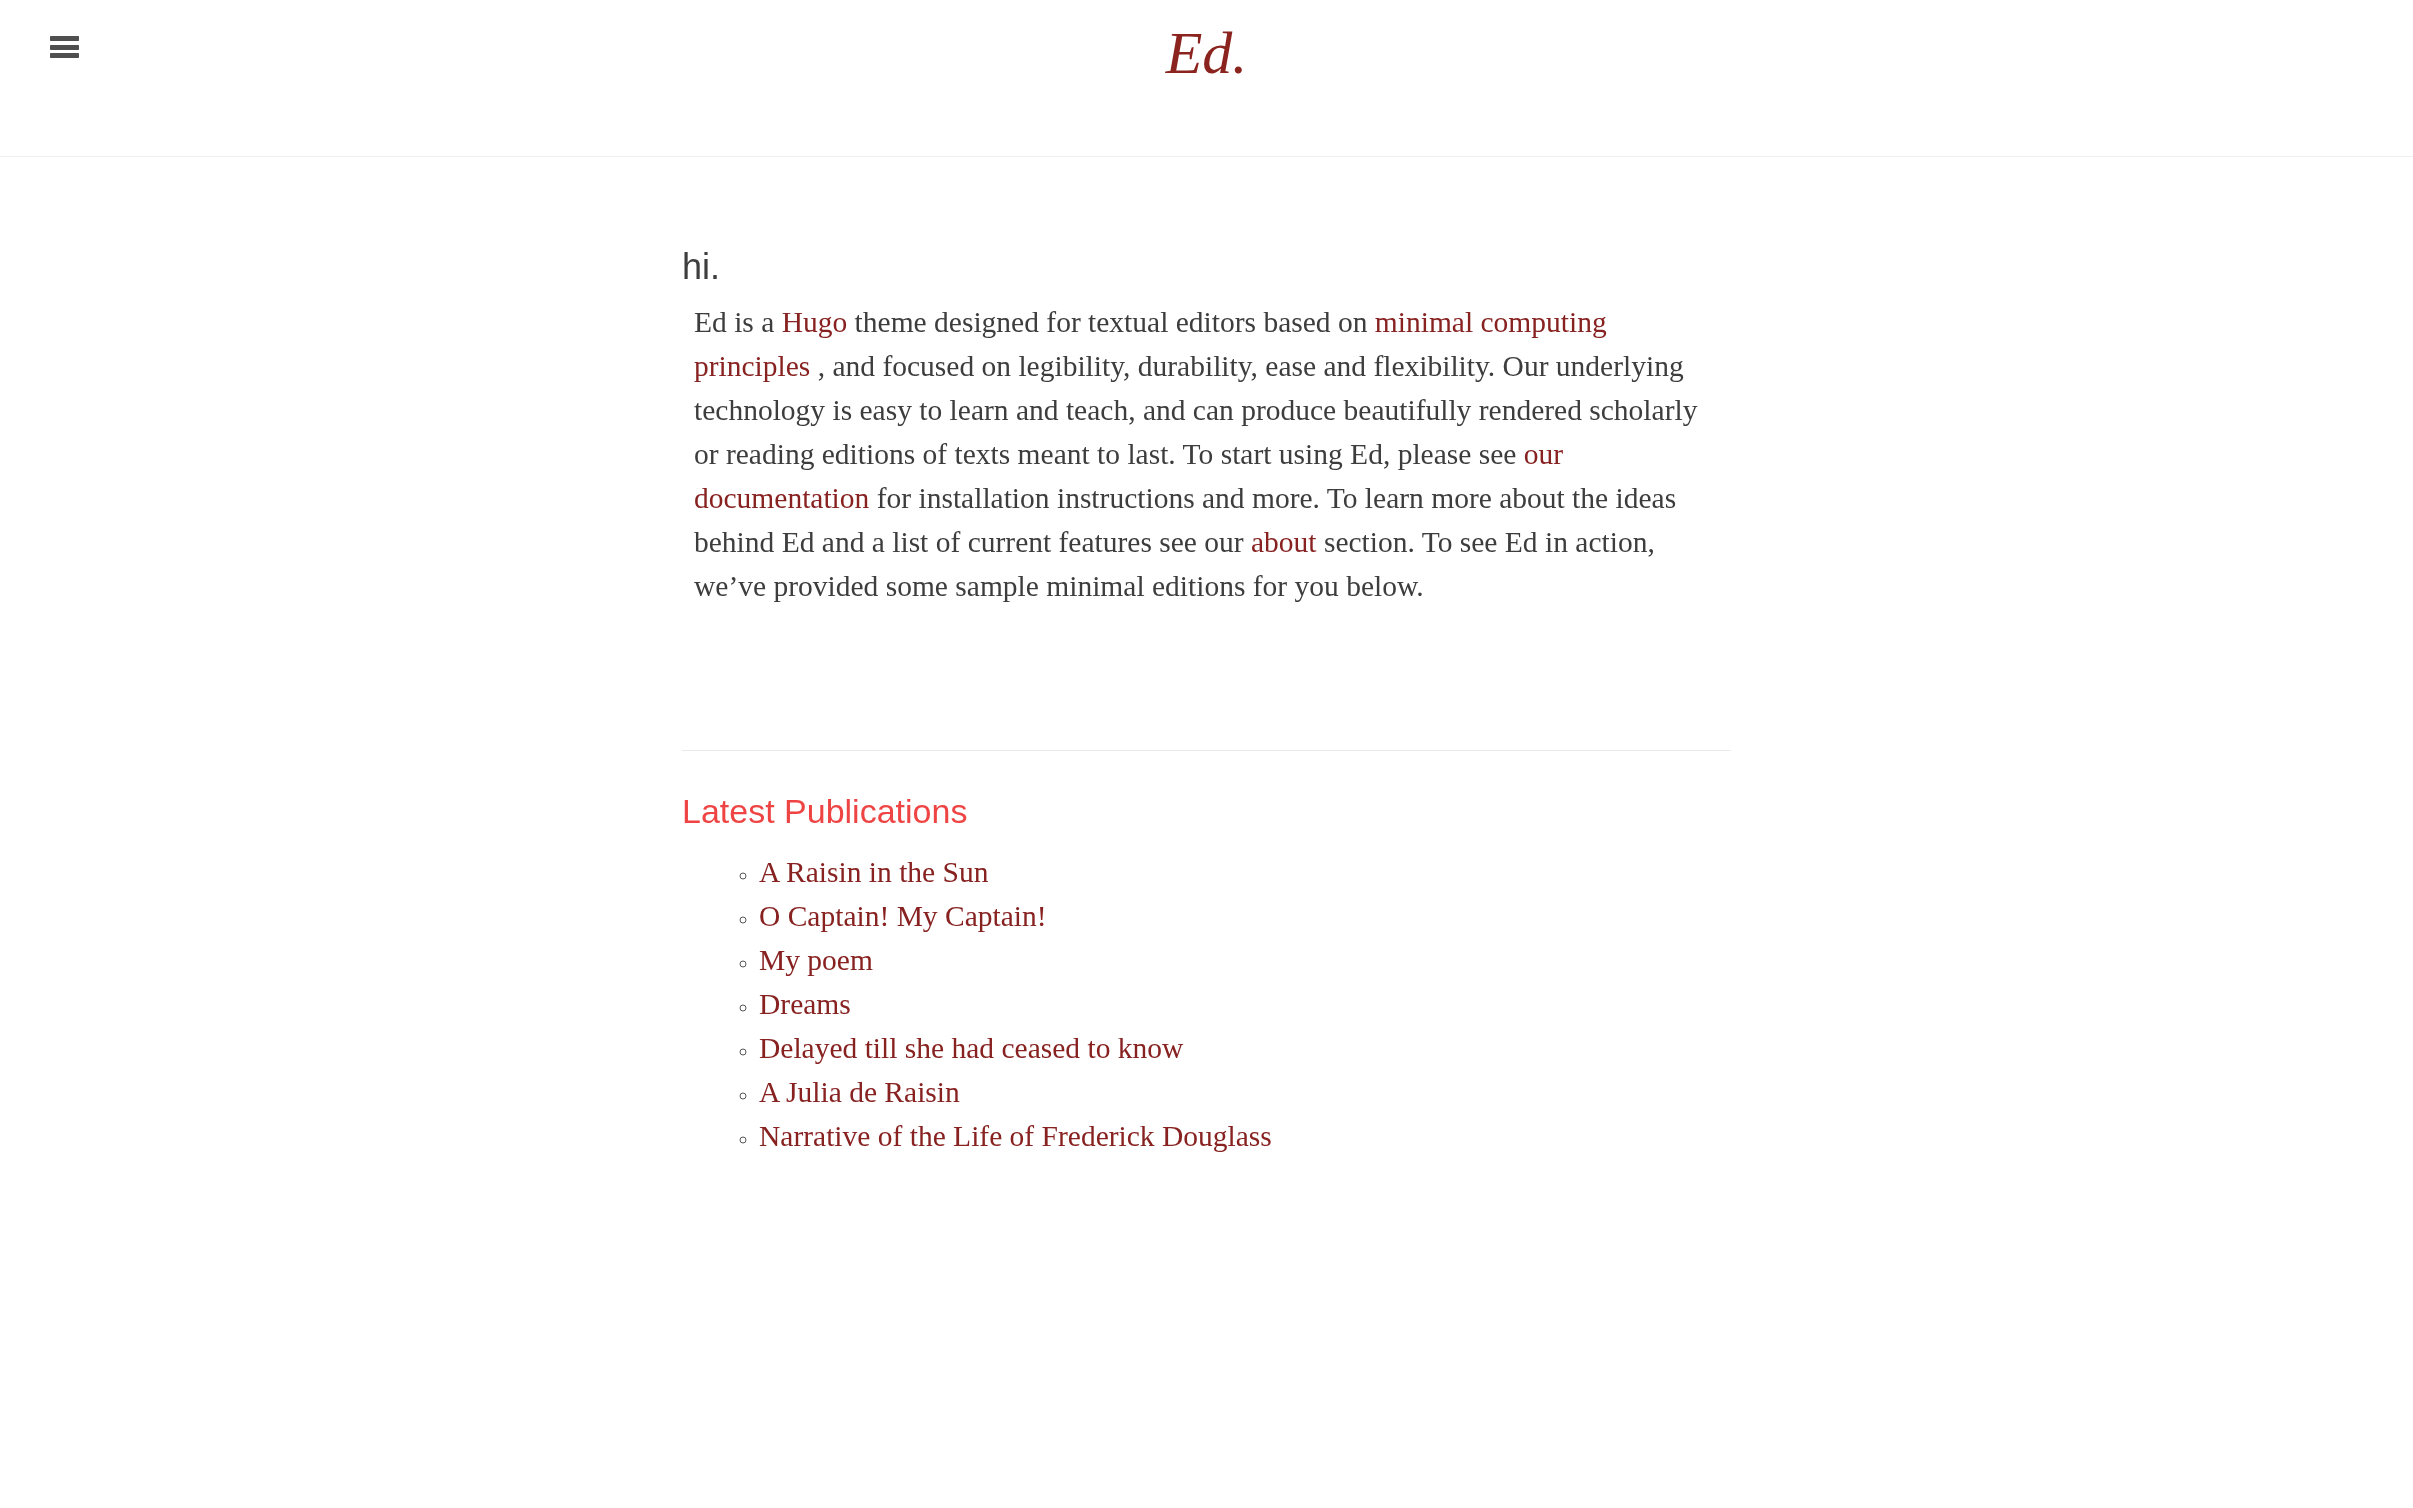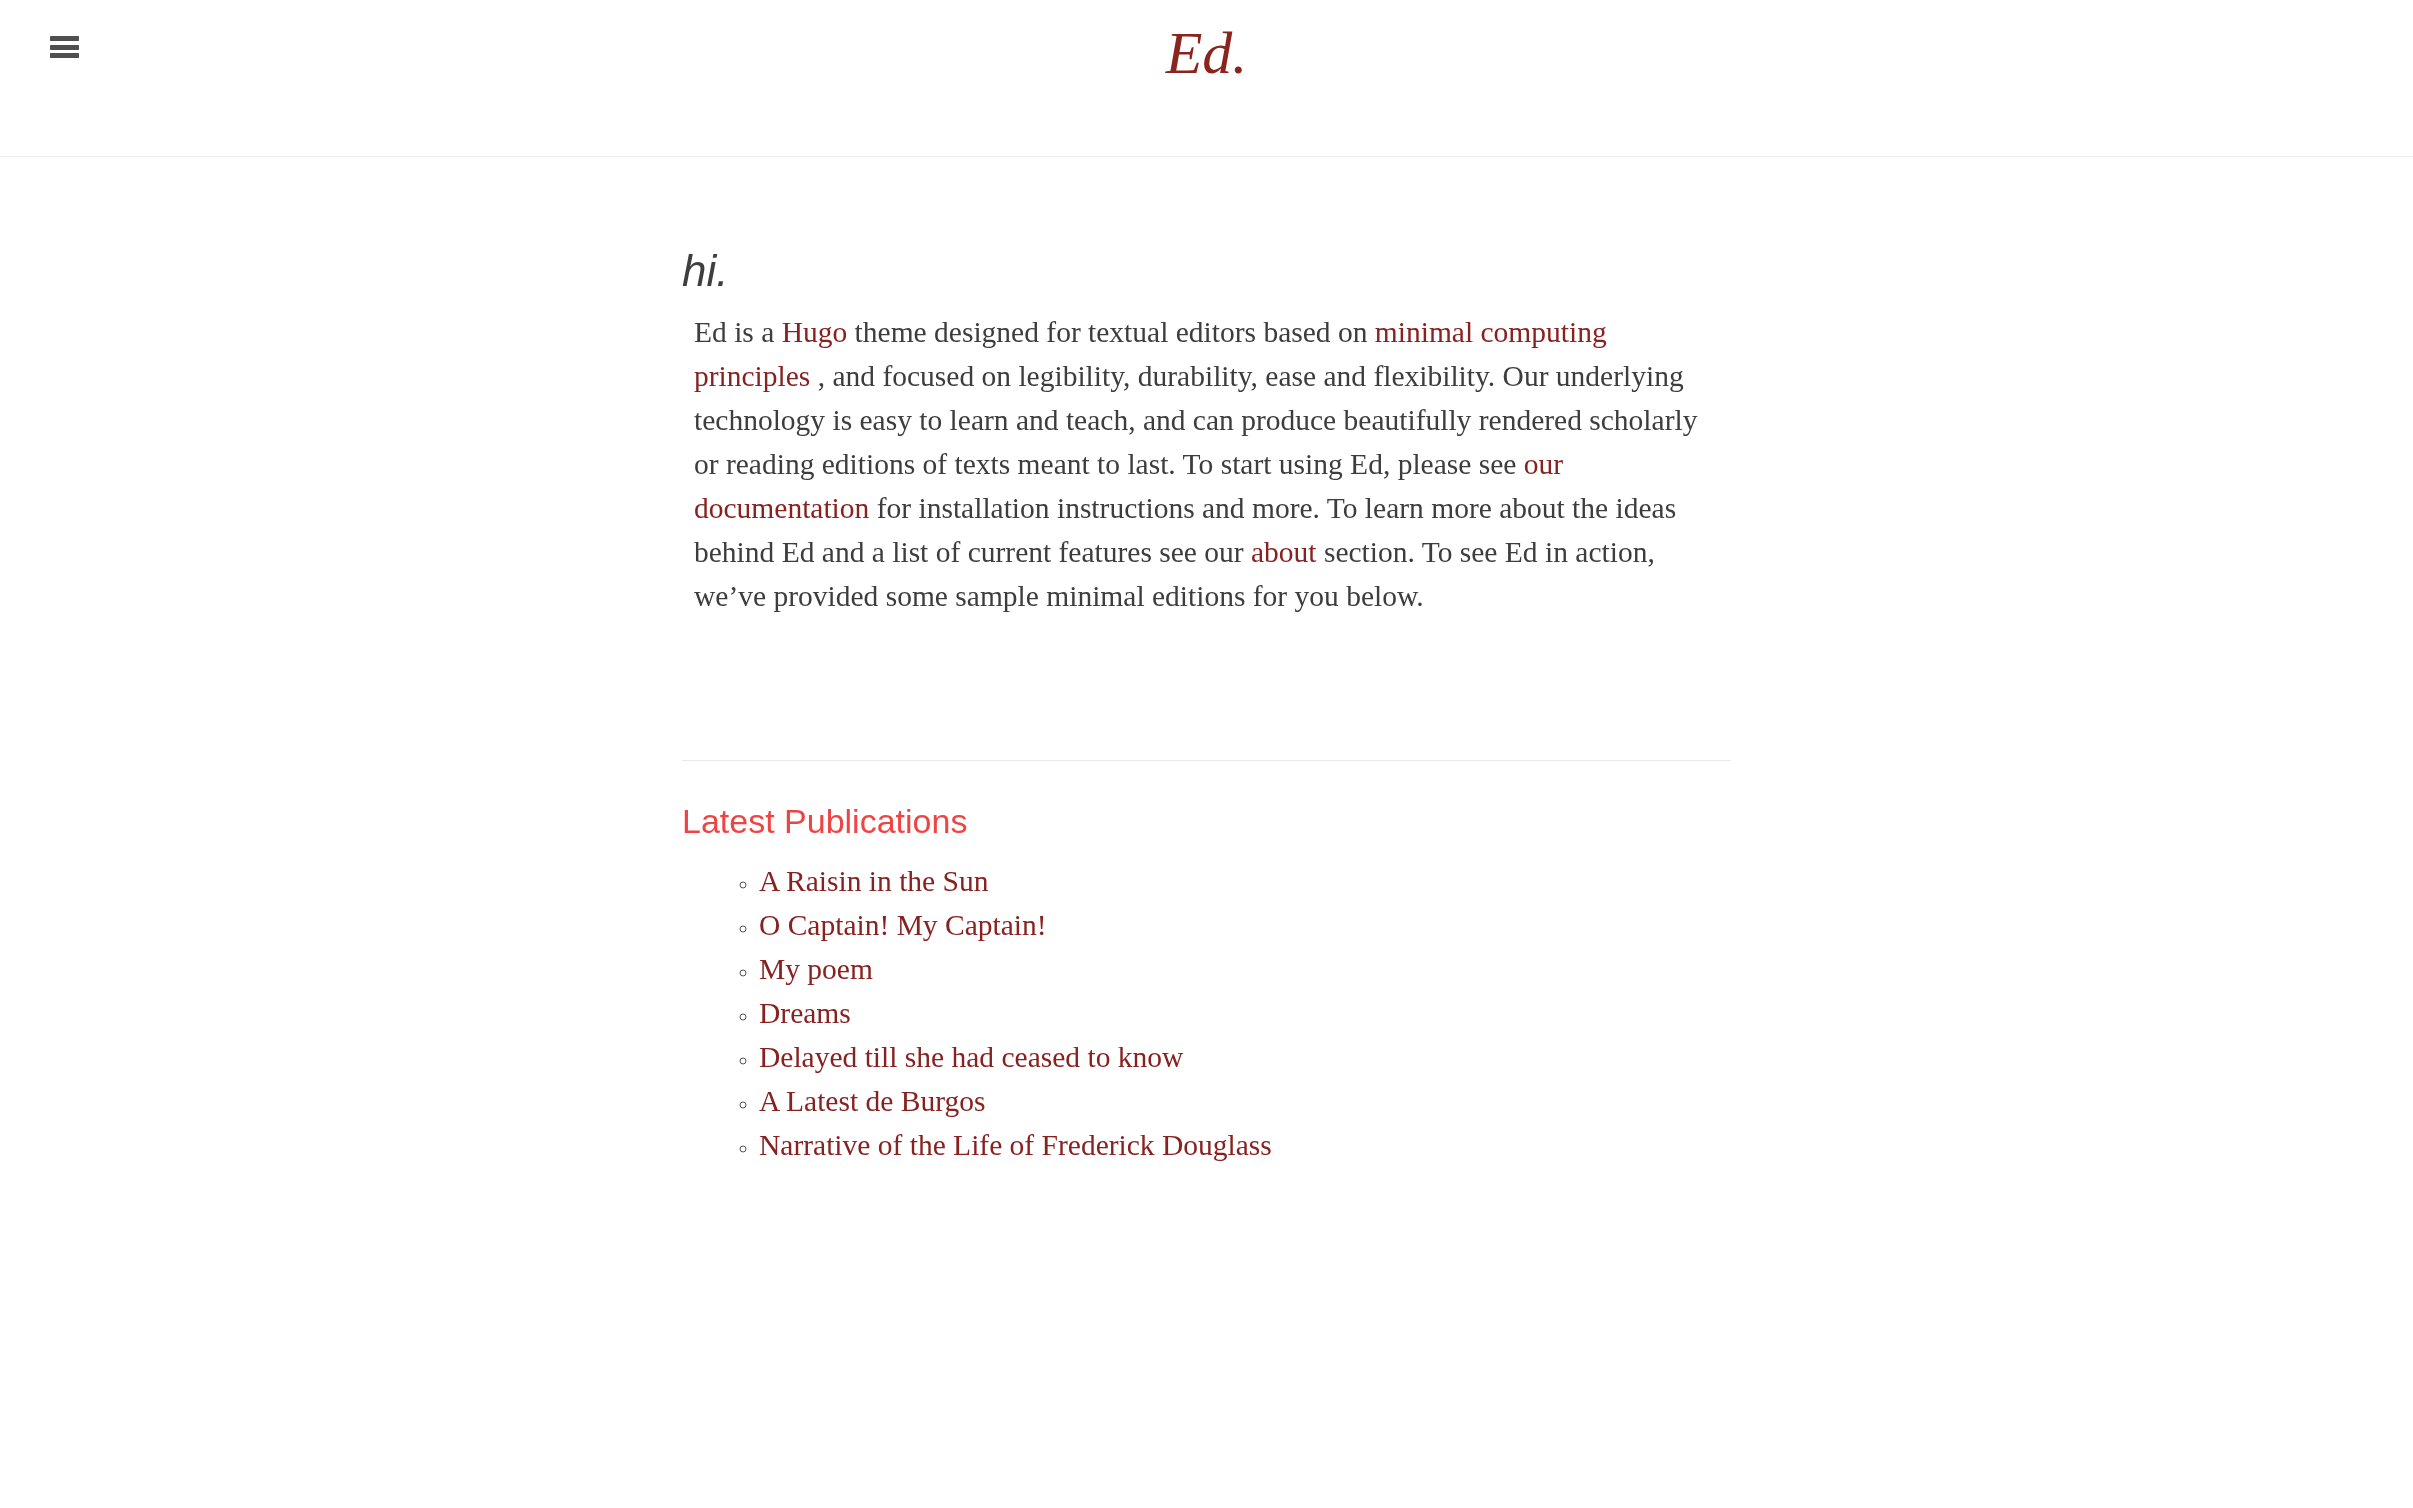--- a/index.html
+++ b/index.html
@@ -64,25 +64,24 @@
 
   
   .content {
     width: 1049px;
     margin: 0 auto;
     padding-top: 88px;
   }
   .page-title {
     margin: 0 0 10px 0;
     font-family: "Liberation Sans", sans-serif;
-    font-size: 44px;
+    font-size: 36px;
     line-height: 1.2;
     font-weight: normal;
     color: #3e3e3e;
-    font-style: italic;
   }
   .intro {
     margin: 12px;
     max-width: 1043px;
     font-size: 29.5px;
     line-height: 44px;
     color: #3d3d3d;
   }
   .intro a, .pub-list a {
     color: #872221;
@@ -137,18 +136,18 @@
   <hr class="section-divider">
 
   <section>
     <h3 class="pub-heading">Latest Publications</h3>
     <ul class="pub-list">
       <li><a href="#">A Raisin in the Sun</a></li>
       <li><a href="#">O Captain! My Captain!</a></li>
       <li><a href="#">My poem</a></li>
       <li><a href="#">Dreams</a></li>
       <li><a href="#">Delayed till she had ceased to know</a></li>
-      <li><a href="#">A Latest de Burgos</a></li>
+      <li><a href="#">A Julia de Raisin</a></li>
       <li><a href="#">Narrative of the Life of Frederick Douglass</a></li>
     </ul>
   </section>
 </main>
 
 
 </body></html>

